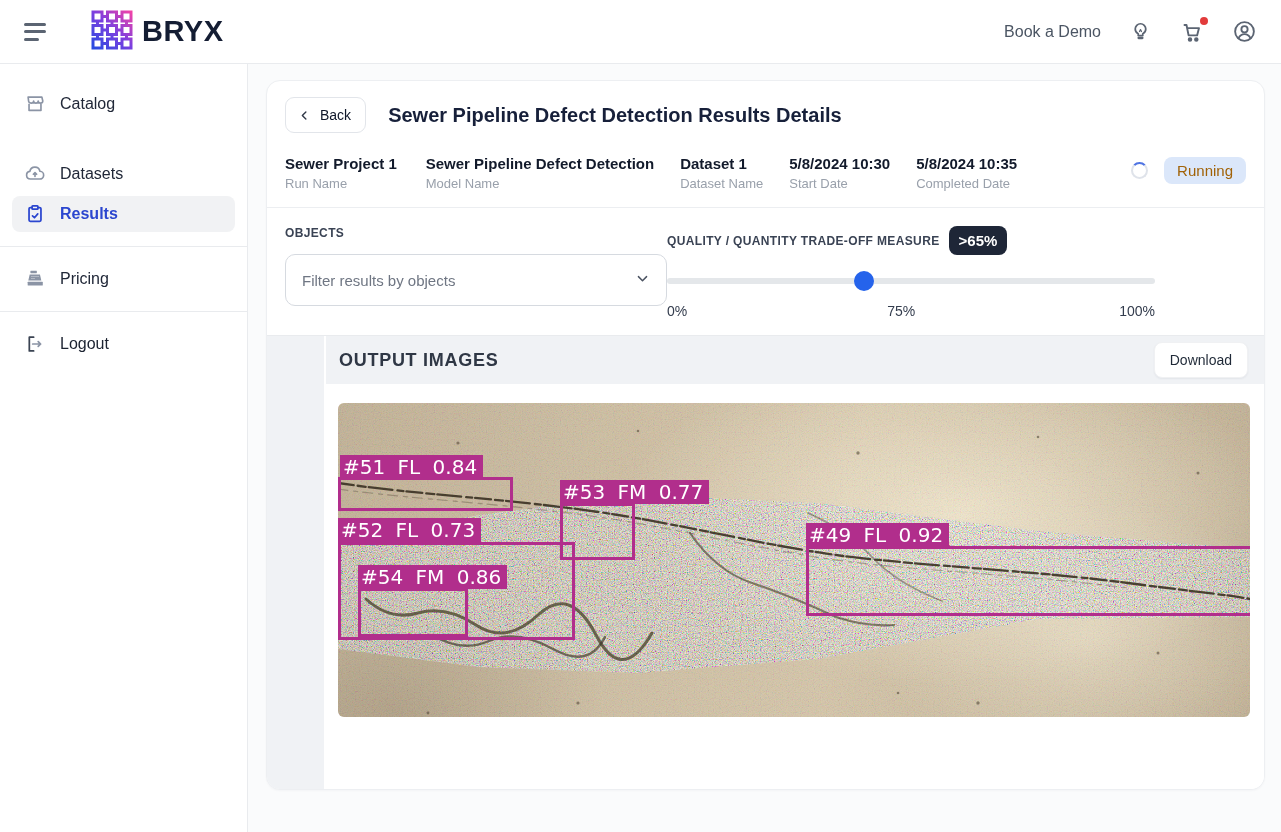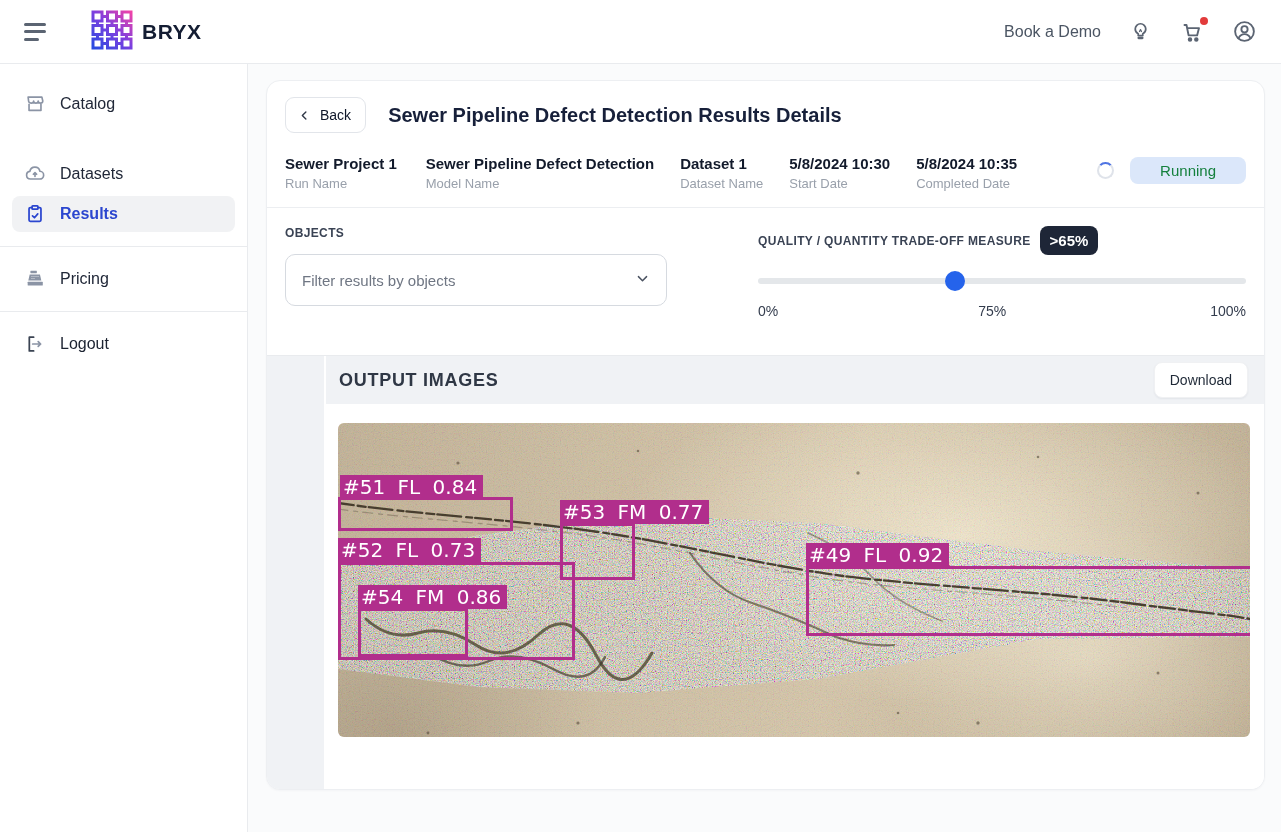--- a/index.html
+++ b/index.html
@@ -14,21 +14,21 @@
     position:fixed; top:0; left:0; right:0; height:64px;
     background:#ffffff; border-bottom:1px solid #e9ebee;
     display:flex; align-items:center; padding:0 24px; z-index:20;
   }
   .hamburger { width:28px; height:22px; display:flex; flex-direction:column; justify-content:space-between; cursor:pointer; padding:2px 0; }
   .hamburger span { height:3px; border-radius:2px; background:#5b6472; }
   .hamburger span:nth-child(1){ width:22px; }
   .hamburger span:nth-child(2){ width:22px; }
   .hamburger span:nth-child(3){ width:15px; }
   .brand { display:flex; align-items:center; gap:8px; margin-left:38px; }
-  .brand-name { font-size:21px; font-weight:700; letter-spacing:0.5px; color:#141d33; }
+  .brand-name { font-size:29px; font-weight:700; letter-spacing:0.5px; color:#141d33; }
   .topbar-right { margin-left:auto; display:flex; align-items:center; gap:26px; }
   .book-demo { font-size:16px; color:#4b5563; cursor:pointer;margin-left:8px; }
   .tb-iconbtn { position:relative; width:26px; height:26px; display:flex; align-items:center; justify-content:center; cursor:pointer; color:#5b6472; }
   .tb-iconbtn svg { display:block; }
   .cart-dot { position:absolute; top:-2px; right:-3px; width:8px; height:8px; border-radius:50%; background:#e23b3b; }
   
   .sidebar {
     position:fixed; top:64px; left:0; bottom:0; width:248px;
     background:#ffffff; border-right:1px solid #e9ebee; padding-top:18px; z-index:10;
   }
@@ -58,23 +58,23 @@
   }
   .back-btn svg { color:#323a49; }
   .page-title { font-size:20px; font-weight:700; color:#17203a; }
   .info-row { display:flex; align-items:flex-start; padding:12px 18px 16px 18px; border-bottom:1px solid #eceef1; }
   .info-col { margin-right:26px; }
   .info-col .val { font-size:15px; font-weight:700; color:#121a2b; white-space:nowrap; }
   .info-col .sub { font-size:13px; color:#99a0ab; margin-top:4px; white-space:nowrap; }
   .info-right { margin-left:auto; display:flex; align-items:center; gap:16px; padding-top:2px; }
   .spinner { width:17px; height:17px; border-radius:50%; border:2.5px solid #dfe3ea; border-top-color:#4f74e3; animation:spin 1s linear infinite; }
   @keyframes spin { to { transform:rotate(360deg);} }
-  .status-badge { background:#dbe7fa; color:#15803d; font-size:15px; padding:5px 30px; border-radius:8px; }
-  
-  .filter-row { display:flex; justify-content:space-between; padding:18px 18px 34px 18px; }
+  .status-badge { background:#dbe7fa; color:#a16207; font-size:15px; padding:5px 13px; border-radius:8px; }
+  
+  .filter-row { display:flex; padding:18px 18px 14px 18px; }
   .f-label { font-size:12px; font-weight:700; letter-spacing:0.03em; color:#3a4354; }
   .objects-group { width:382px; }
   .select {
     margin-top:14px; height:52px; border:1px solid #d6dae0; border-radius:10px;
     display:flex; align-items:center; padding:0 16px; cursor:pointer; background:#fff;
   }
   .select .ph { font-size:15px; color:#6f7683; flex:1; }
   .select .chev { color:#4a5261; }
   .slider-group { width:488px; }
   .slider-label-row { display:flex; align-items:center; }

